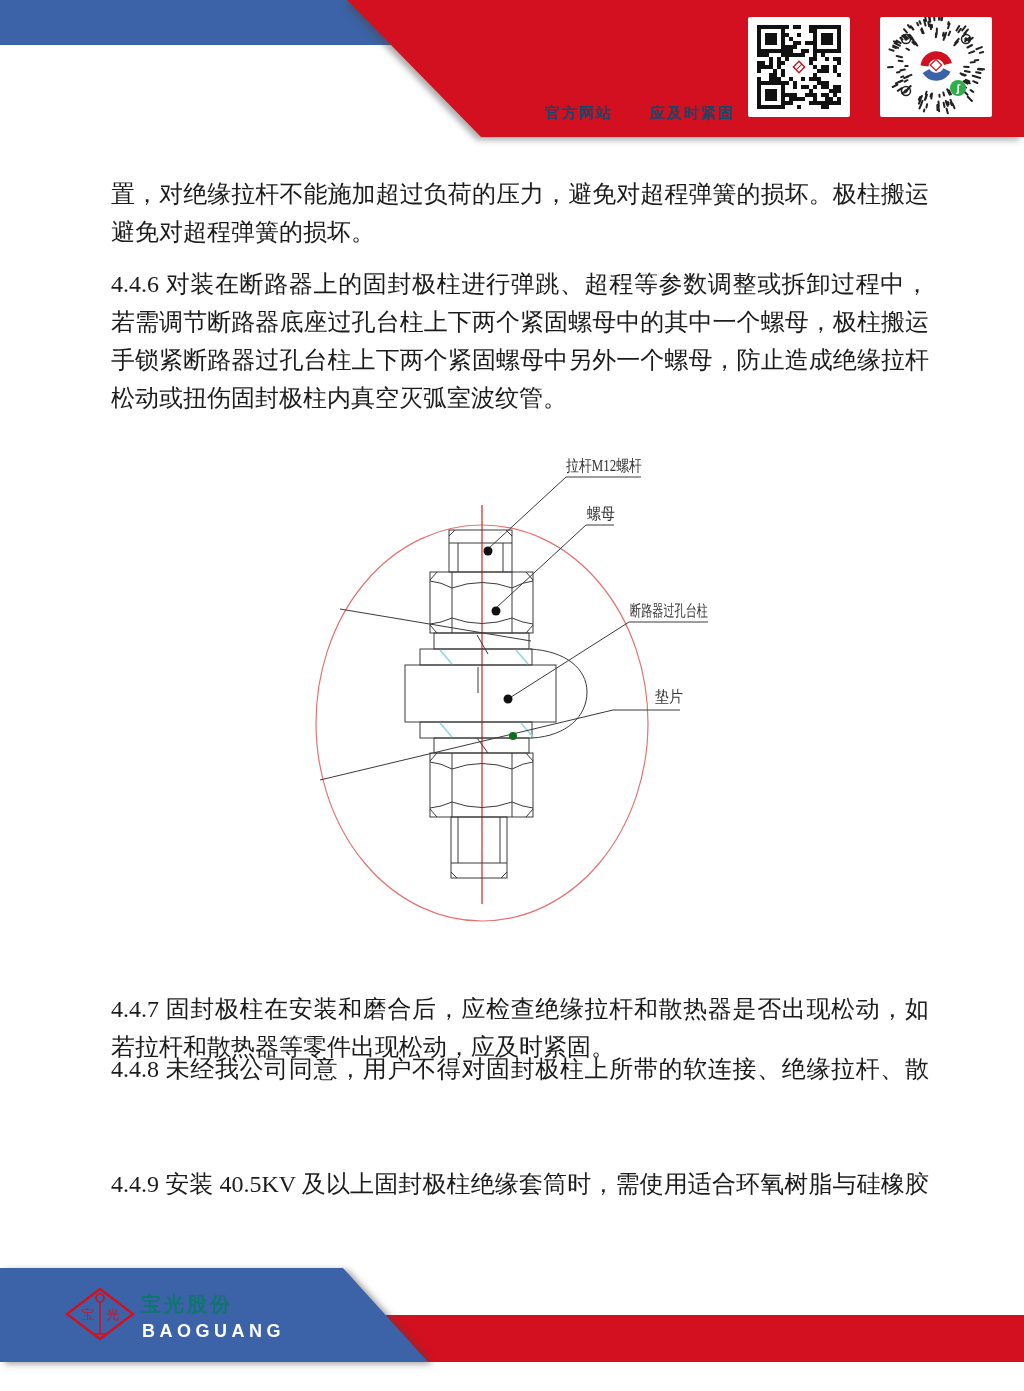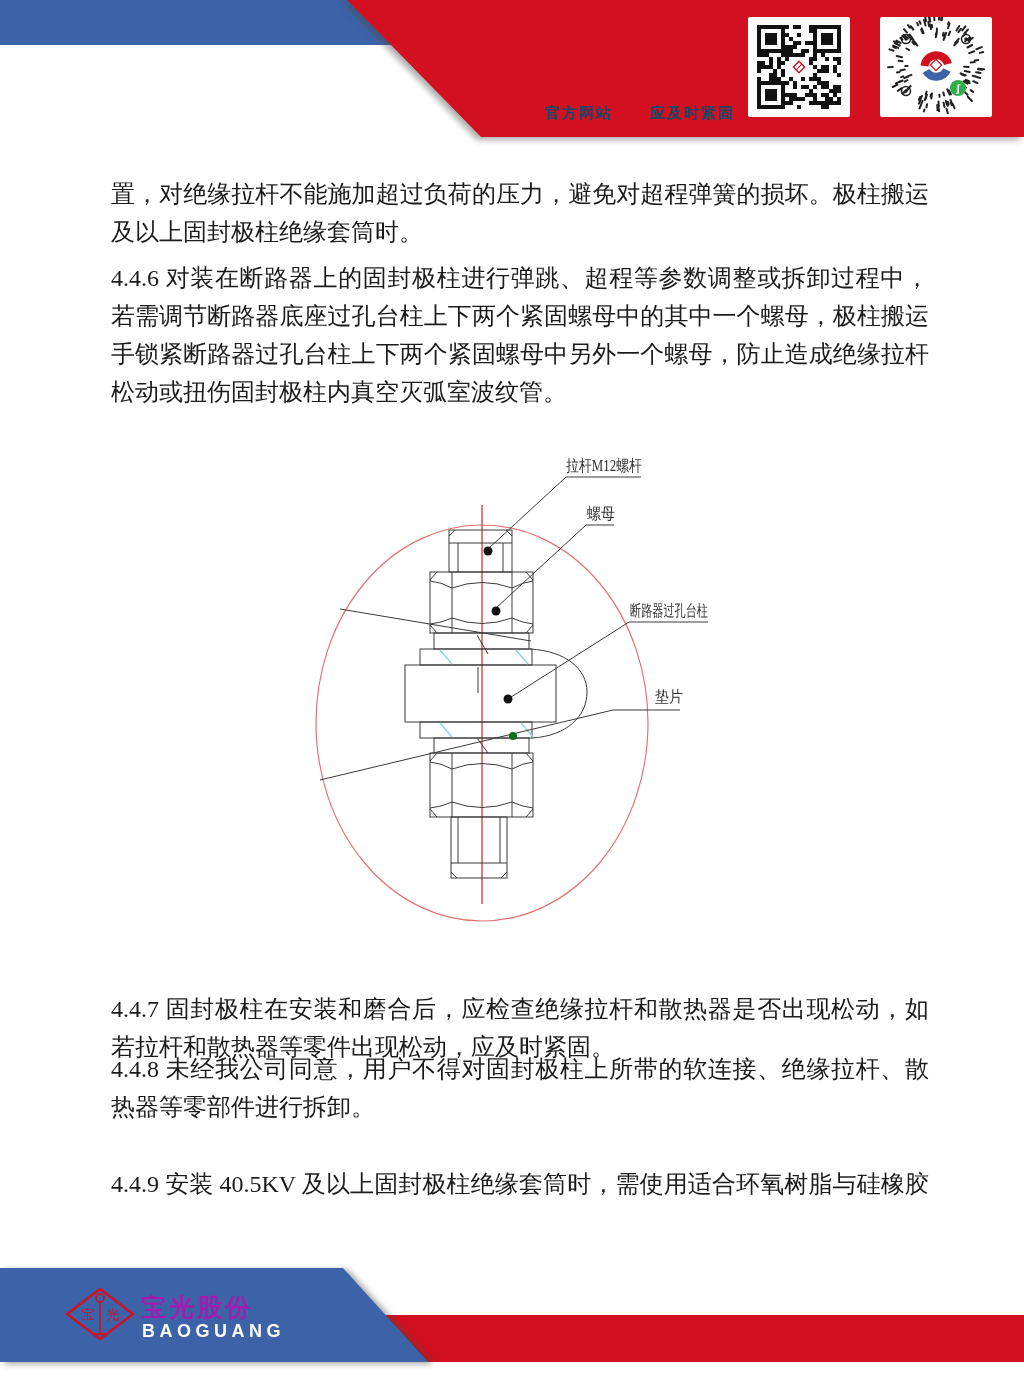--- a/index.html
+++ b/index.html
@@ -14,33 +14,33 @@
   .hdr-nav{position:absolute;top:104px;color:#0c4a6e;font-family:"Liberation Sans",sans-serif;
            font-weight:bold;font-size:15px;letter-spacing:2px;}
   .nav1{left:545px;} .nav2{left:650px;}
   .qr-card{position:absolute;top:17px;background:#ffffff;border-radius:2px;}
   .qr1{left:748px;width:102px;height:100px;}
   .qr2{left:880px;width:112px;height:100px;}
   
   .para{position:absolute;left:111px;width:818px;font-size:24px;line-height:38px;color:#1b1b1b;}
   .bl{text-align:justify;text-align-last:justify;text-justify:inter-ideograph;}
   .bl.last{text-align-last:left;}
-  .p1{top:175px;} .p2{top:259px;} .p3{top:990px;} .p4{top:1050px;} .p5{top:1135px;margin-top:30px;}
+  .p1{top:175px;} .p2{top:265px;} .p3{top:990px;} .p4{top:1050px;} .p5{top:1135px;margin-top:30px;}
   
   .diagram{position:absolute;left:300px;top:440px;width:440px;height:505px;}
   .diagram text{font-family:"Liberation Serif","DejaVu Serif",serif;fill:#333;font-size:16px;}
   
   .ftr-red{position:absolute;left:355px;top:1315px;width:669px;height:47px;background:#d2101f;}
   .ftr-blue-wrap{position:absolute;left:0;top:1268px;width:440px;height:94px;
                  filter:drop-shadow(5px 2px 3px rgba(70,70,70,.5));}
   .ftr-blue{width:440px;height:94px;background:#3c63a7;
             clip-path:polygon(0 0,343px 0,428px 94px,0 94px);}
   .ftr-logo{position:absolute;left:64px;top:1286px;}
-  .co-cn{position:absolute;left:141px;top:1291px;color:#a21caf;font-family:"Liberation Sans",sans-serif;
-         font-weight:bold;font-size:25px;letter-spacing:3px;}
+  .co-cn{position:absolute;left:141px;top:1291px;color:#0f766e;font-family:"Liberation Sans",sans-serif;
+         font-weight:bold;font-size:20px;letter-spacing:3px;}
   .co-en{position:absolute;left:142px;top:1321px;color:#fff;font-family:"Liberation Sans",sans-serif;
          font-weight:bold;font-size:18px;letter-spacing:4.5px;}
 </style>
 </head>
 <body>
 
 <div class="page">
 
   <div class="hdr-blue"></div>
   <div class="hdr-red-wrap">
@@ -91,35 +91,34 @@
       </g>
       <g>
         <circle cx="78" cy="71" r="8" fill="#2fae49"></circle>
         <text x="78" y="75" text-anchor="middle" font-size="11" font-weight="bold" fill="#fff" font-family="Liberation Sans,sans-serif">ʃ</text>
       </g>
     </svg>
   </div>
 
   <div class="para p1">
     <div class="bl">置，对绝缘拉杆不能施加超过负荷的压力，避免对超程弹簧的损坏。极柱搬运</div>
-    <div class="bl last">及以上固封极柱绝缘套筒时。</div>
+    <div class="bl last">避免对超程弹簧的损坏。</div>
   </div>
   <div class="para p2">
     <div class="bl">4.4.6 对装在断路器上的固封极柱进行弹跳、超程等参数调整或拆卸过程中，</div>
     <div class="bl">若需调节断路器底座过孔台柱上下两个紧固螺母中的其中一个螺母，极柱搬运</div>
     <div class="bl">手锁紧断路器过孔台柱上下两个紧固螺母中另外一个螺母，防止造成绝缘拉杆</div>
     <div class="bl last">松动或扭伤固封极柱内真空灭弧室波纹管。</div>
   </div>
   <div class="para p3">
     <div class="bl">4.4.7 固封极柱在安装和磨合后，应检查绝缘拉杆和散热器是否出现松动，如</div>
     <div class="bl last">若拉杆和散热器等零件出现松动，应及时紧固。</div>
   </div>
   <div class="para p4">
     <div class="bl">4.4.8 未经我公司同意，用户不得对固封极柱上所带的软连接、绝缘拉杆、散</div>
-    <div class="bl last">热器等零部件进行拆卸。</div>
   </div>
   <div class="para p5">
     <div class="bl">4.4.9 安装 40.5KV 及以上固封极柱绝缘套筒时，需使用适合环氧树脂与硅橡胶</div>
   </div>
 
   <svg class="diagram" viewBox="0 0 440 505">
 
     <ellipse cx="182" cy="283" rx="166" ry="198" fill="none" stroke="#e57373" stroke-width="1.2"></ellipse>
     <line x1="182" y1="65" x2="182" y2="464" stroke="#e0413f" stroke-width="1.4"></line>
 

